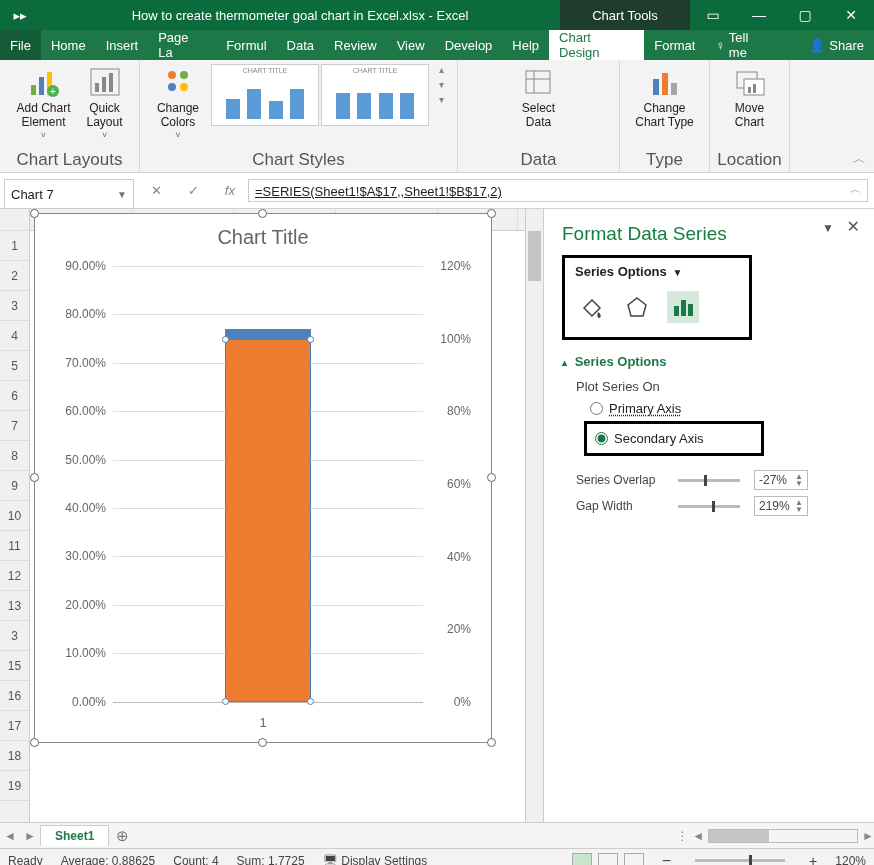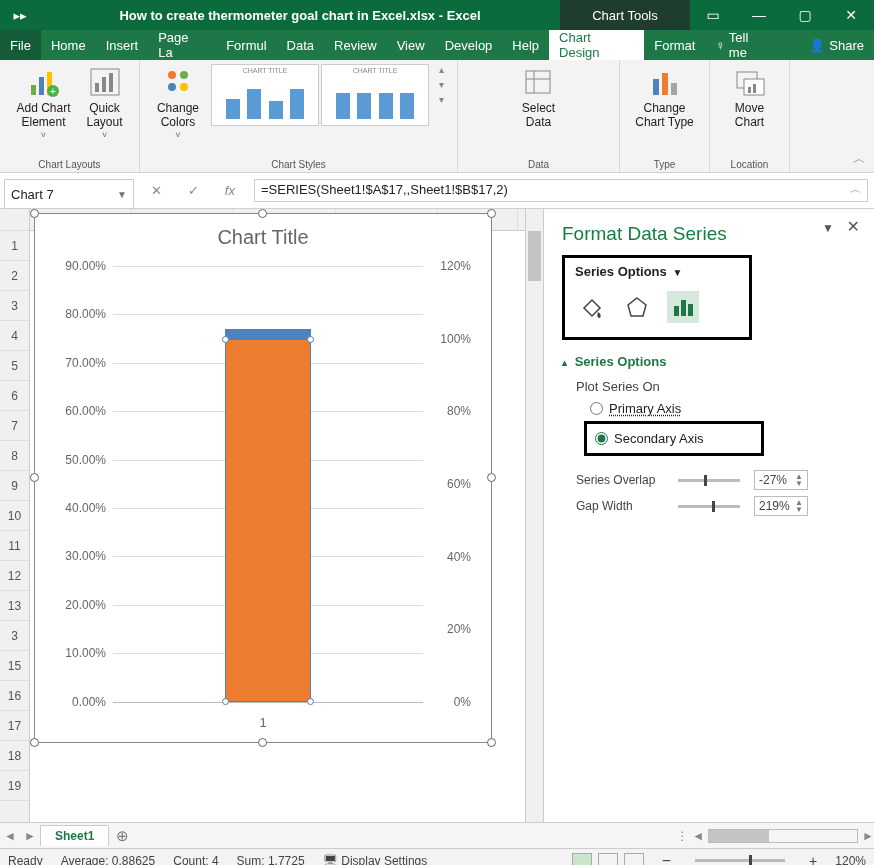--- a/index.html
+++ b/index.html
@@ -1,50 +1,50 @@
 <!DOCTYPE html>
 <html><head>
 <meta charset="utf-8">
 <style>
 * { margin: 0; padding: 0; box-sizing: border-box; font-family: "Segoe UI", Arial, sans-serif; }
 body { width: 874px; height: 865px; background: #fff; overflow: hidden; font-size: 13px; color: #222; }
 
 
 .titlebar { height: 30px; background: #0b6b3c; display: flex; align-items: center; color: #fff; }
 .titlebar .qat { width: 40px; display:flex; justify-content:center; }
-.titlebar .title { flex: 1; text-align: center; font-size: 13px; font-weight: bold; }
+.titlebar .title { flex: 1; text-align: center; font-size: 13px; }
 .titlebar .chart-tools { width: 130px; text-align:center; font-size:13px; background:#1f3d2e; align-self:stretch; display:flex; align-items:center; justify-content:center;}
 .titlebar .winbtn { width: 46px; text-align: center; font-size: 14px; }
 
 
 .ribtabs { height: 30px; background: #1e7747; display: flex; align-items: stretch; color: #fff; font-size: 13px; }
 .ribtabs > div { padding: 0 10px; display:flex; align-items:center; cursor: default;}
 .ribtabs .active { background: #fff; color: #1e7747; }
 .ribtabs .spacer { flex:1; }
 
 
 .ribbon { height: 113px; background: #f3f3f3; border-bottom: 1px solid #d0d0d0; display:flex; }
 .rgroup { border-right: 1px solid #d8d8d8; padding: 4px 6px 2px 6px; display:flex; flex-direction:column; align-items:center; justify-content:space-between;}
 .rgroup .top { display:flex; gap:8px; align-items:flex-start; }
 .bigbtn { display:flex; flex-direction:column; align-items:center; font-size:12px; text-align:center; line-height:1.15; padding:2px 4px; }
 .bigbtn .ic { width:32px; height:32px; display:flex; align-items:center; justify-content:center; margin-bottom:4px; }
-.rgroup .glabel { font-size:10px; color:#555; padding-top:2px; }
+.rgroup .glabel { font-size:17px; color:#555; padding-top:2px; }
 
 .style-gallery { display:flex; gap:2px; }
 .style-thumb { width:108px; height:62px; border:1px solid #ccc; background:#fff; position:relative; }
 .style-thumb .mini-title{position:absolute;top:2px;left:0;right:0;text-align:center;font-size:7px;color:#888;}
 .style-thumb .mini-bars{position:absolute;bottom:6px;left:10px;right:10px;height:38px;display:flex;align-items:flex-end;justify-content:space-around;}
 .mini-bars div{width:14px;background:#5b9bd5;}
 
 
 .fbar-row { height: 36px; border-bottom:1px solid #d0d0d0; display:flex; align-items:stretch; }
 .namebox { width:130px; border:1px solid #ccc; margin:6px 4px; padding:14px 6px; display:flex; align-items:center; justify-content:space-between;}
 .namebox .dd{color:#777;font-size:10px;}
 .fbar-icons{width:110px;display:flex;align-items:center;justify-content:space-around;color:#888;}
-.formula-bar { flex:1; border:1px solid #ccc; margin:6px 6px 6px 6px; padding:2px 6px; display:flex; align-items:flex-start; position:relative;}
+.formula-bar { flex:1; border:1px solid #ccc; margin:6px 6px 6px 0; padding:2px 6px; display:flex; align-items:flex-end; position:relative;text-decoration:underline;}
 .formula-bar .expand{position:absolute;right:6px;top:2px;color:#888;font-size:11px;}
 
 
 .main { height: 613px; display:flex; }
 .sheet-area { width: 543px; display:flex; }
 .rowhdrs { width:30px; background:#f0f0f0; border-right:1px solid #ccc;}
 .rowhdrs div{height:30px;border-bottom:1px solid #ddd;display:flex;align-items:center;justify-content:center;font-size:12px;color:#555;}
 .rowhdrs div:first-child{height:22px;}
 .colarea{flex:1;position:relative;}
 .colhdrs{height:22px;display:flex;background:#f0f0f0;border-bottom:1px solid #ccc;}

